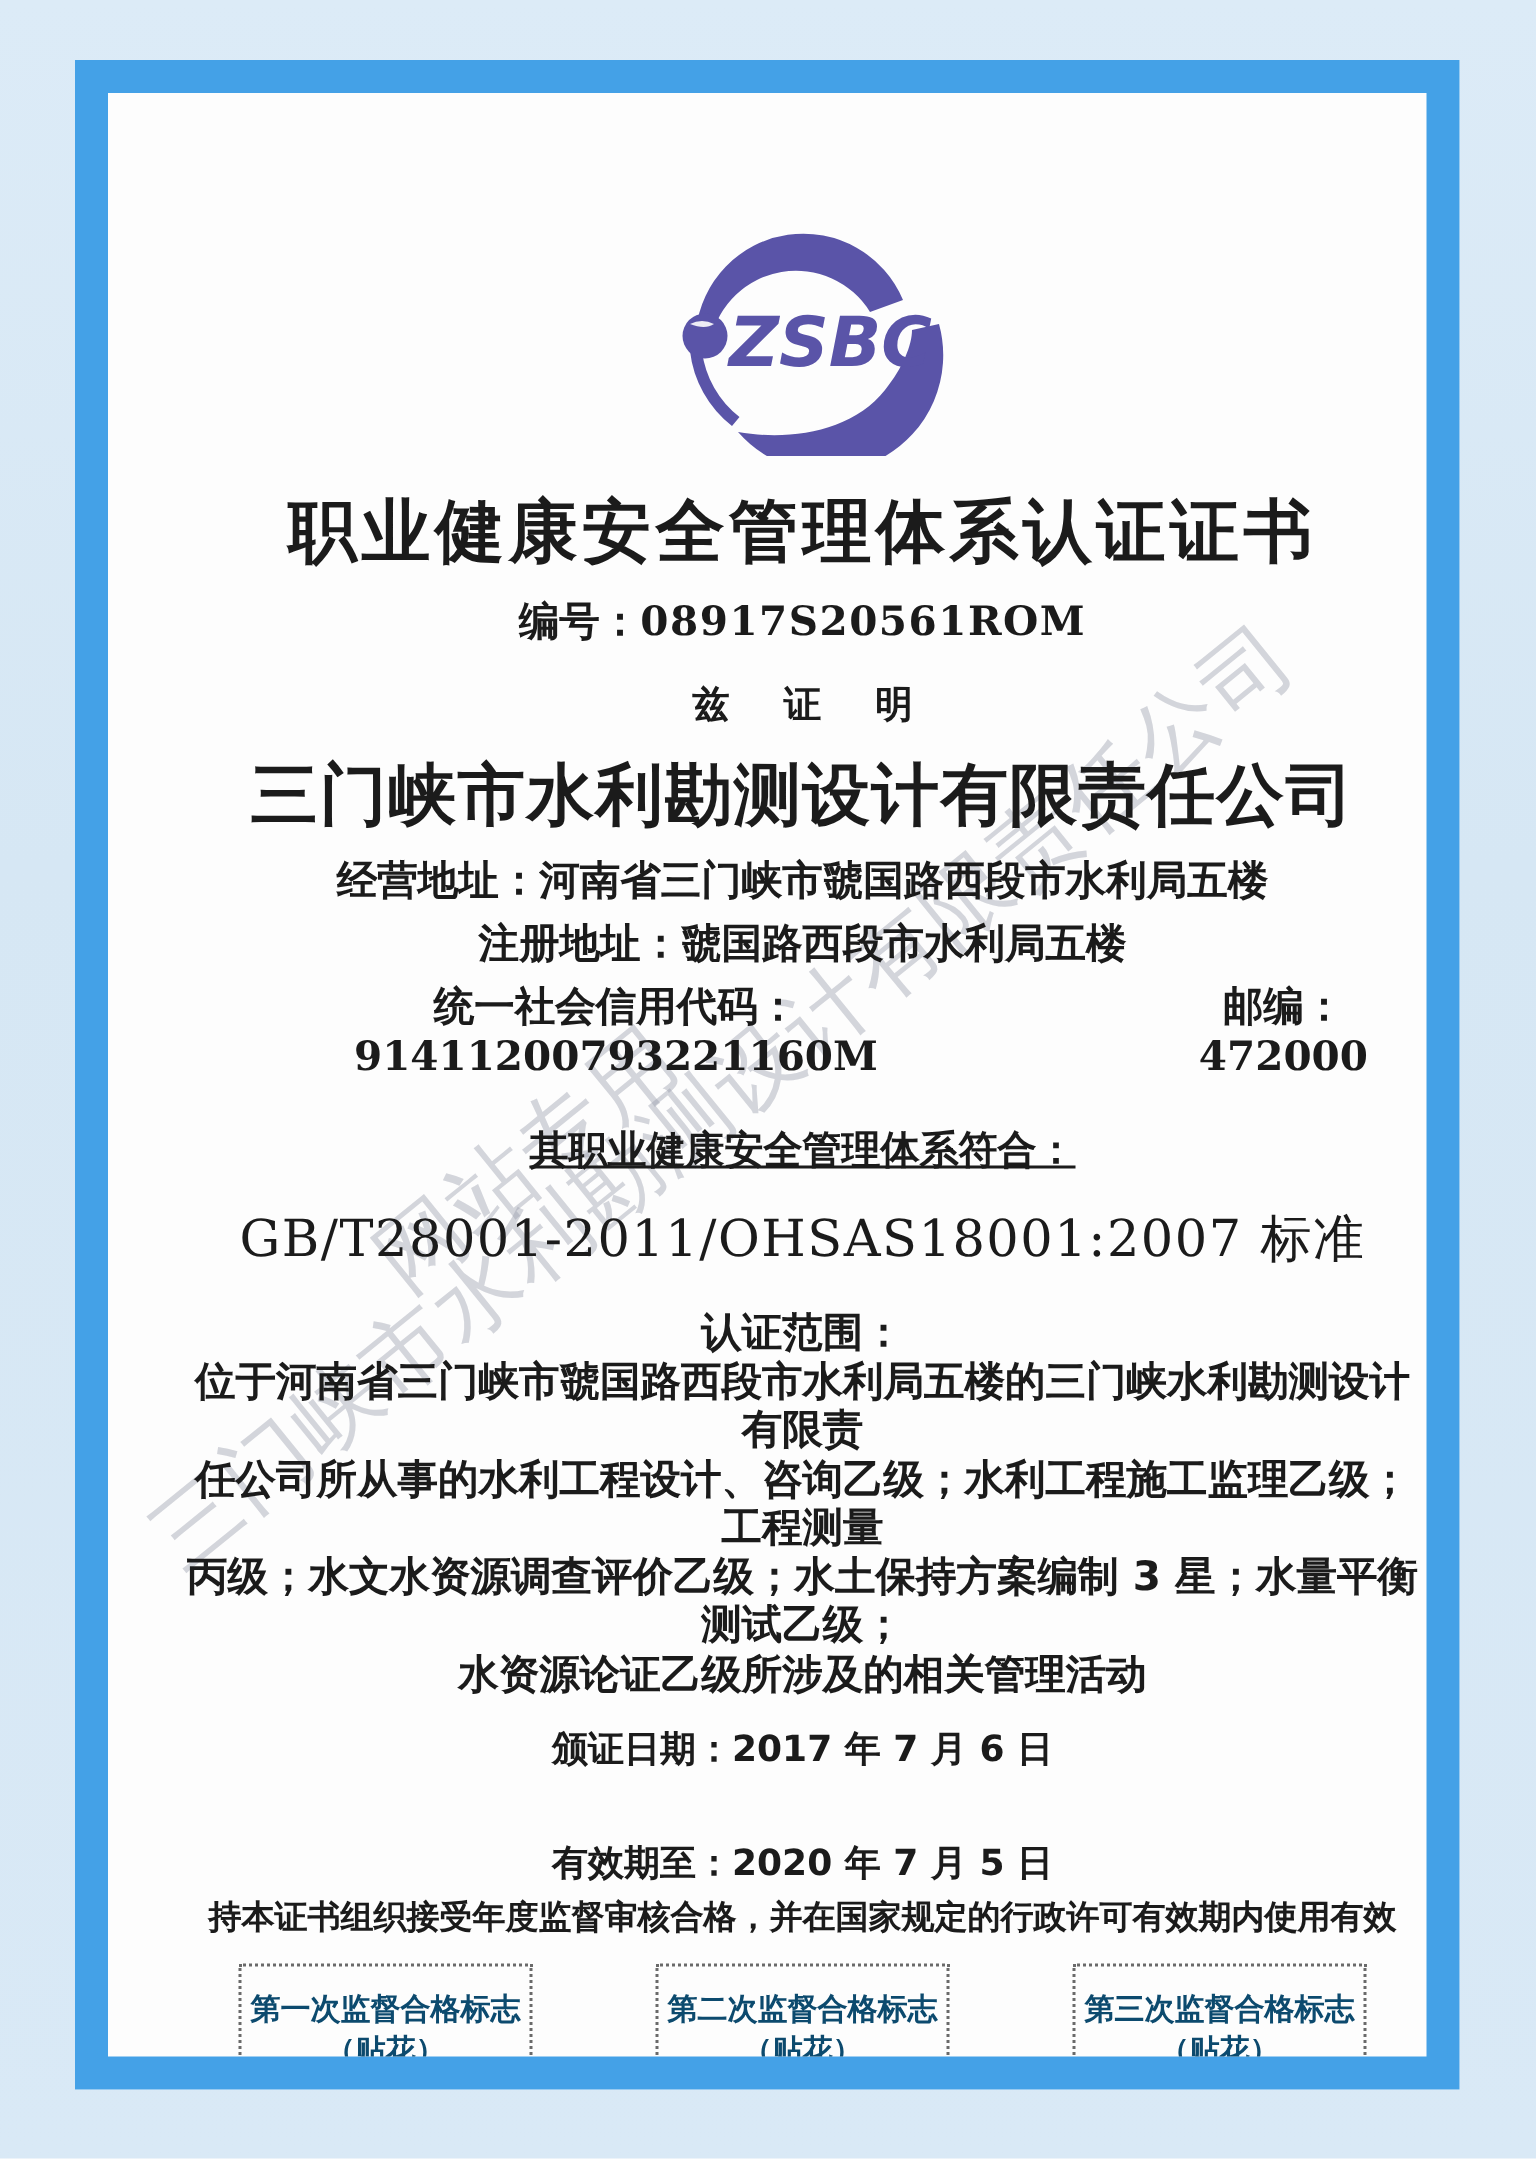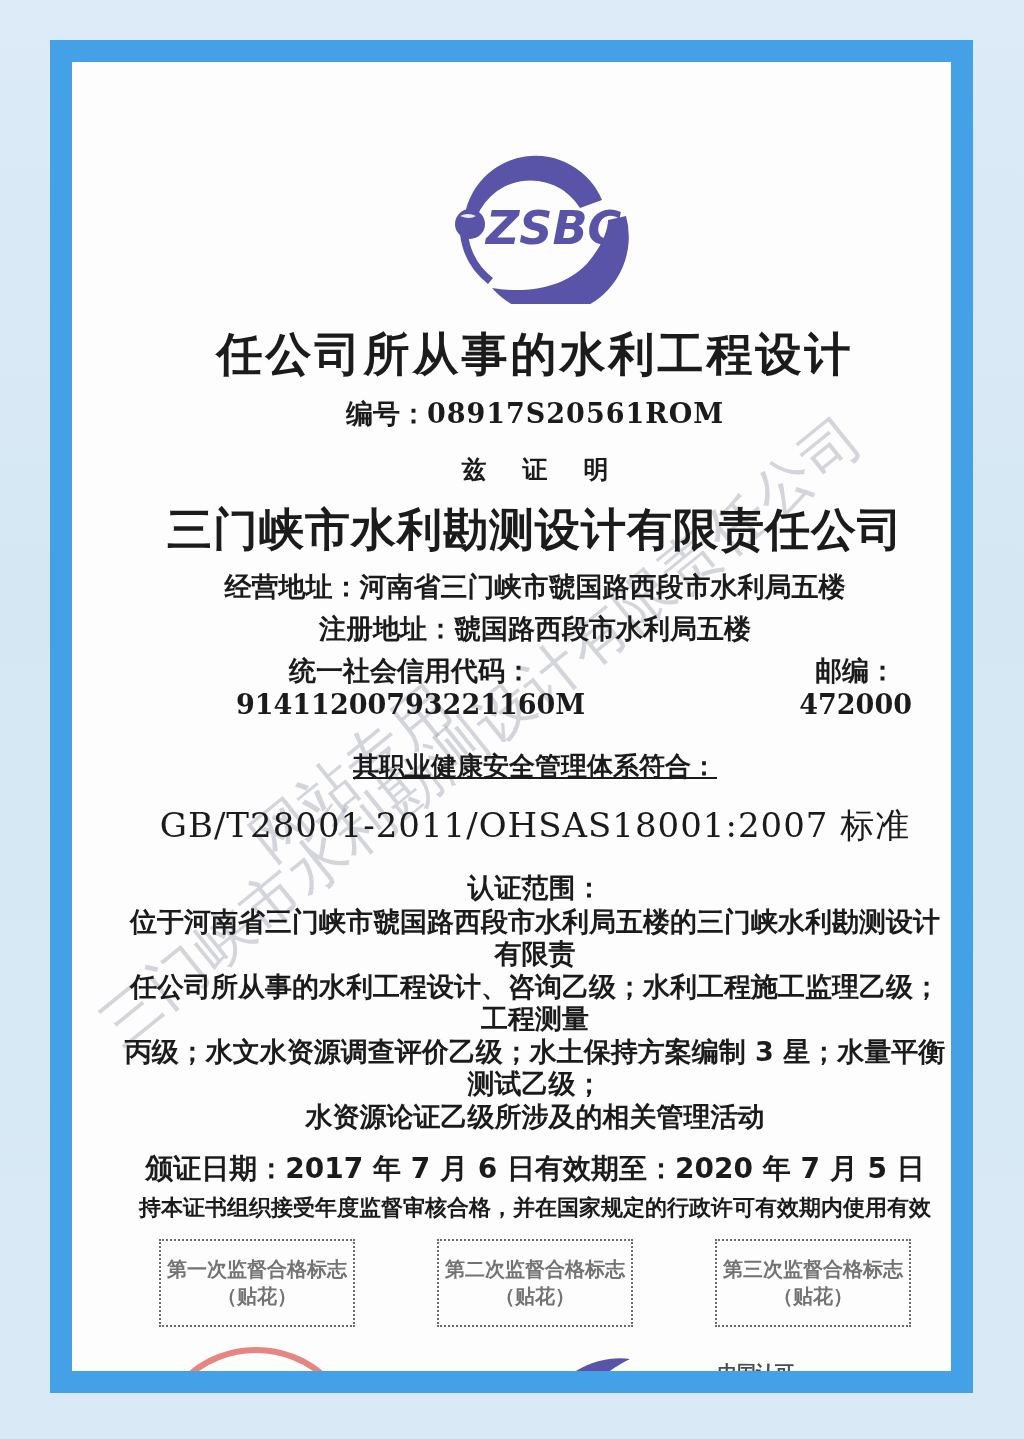--- a/index.html
+++ b/index.html
@@ -32,25 +32,25 @@
   .company{margin-top:14px;font-size:45px;font-weight:800;letter-spacing:1px;white-space:nowrap;}
   .addr{margin-top:9px;font-size:27px;font-weight:700;}
   .addr+.addr{margin-top:6px;}
   .code-row{margin-top:6px;font-size:27px;font-weight:700;display:flex;justify-content:center;gap:58px;}
   .code-row .latin{font-family:"DejaVu Serif","Liberation Serif",serif;}
   .conform{margin-top:29px;font-size:26px;font-weight:700;text-decoration:underline;}
   .standard{margin-top:19px;font-size:34px;font-weight:400;
             font-family:"DejaVu Serif","Liberation Serif",serif;letter-spacing:1px;}
   .scope-label{margin-top:21px;font-size:27px;font-weight:700;}
   .scope{font-size:27px;font-weight:700;line-height:32.5px;}
-  .dates-row{margin-top:17px;font-size:28px;font-weight:700;display:flex;justify-content:center;}
+  .dates-row{margin-top:17px;font-size:24px;font-weight:700;display:flex;justify-content:center;gap:44px;flex-direction:column;}
   .note{margin-top:5px;font-size:22px;font-weight:700;}
   .boxes{margin-top:16px;display:flex;justify-content:center;gap:82px;}
   .sbox{width:192px;height:84px;border:2px dotted #6a6a6a;display:flex;flex-direction:column;
-        justify-content:center;align-items:center;font-size:20px;font-weight:600;color:#737373;line-height:27px;}
+        justify-content:center;align-items:center;font-size:20px;font-weight:600;color:#0c4a6e;line-height:27px;}
   
   .bottom{position:relative;height:300px;margin-top:4px;text-align:left;}
   .stamp{position:absolute;left:52px;top:-6px;}
   .cnas-logo{position:absolute;left:462px;top:22px;}
   .cnas-text{position:absolute;left:646px;top:28px;color:#4c4c4c;line-height:27px;}
   .cnas-text .zh{font-size:19px;font-weight:600;}
 </style>
 </head>
 <body>
 
@@ -68,21 +68,21 @@
         <path d="M 196 74 A 78 78 0 0 1 62 146 C 96 152 138 146 160 118 C 172 103 178 88 178 78 Z" fill="#5a54a8"></path>
 
         <path d="M 30 92 A 74 74 0 0 0 58 142 L 63 136 A 66 66 0 0 1 38 92 Z" fill="#5a54a8"></path>
 
         <circle cx="40" cy="82" r="15" fill="#5a54a8"></circle>
         <path d="M 30 74 q 8 -4 16 0 q -6 4 -16 0" fill="#fdfdfd" opacity="0.9"></path>
         <text x="56" y="102" font-family="DejaVu Sans, sans-serif" font-style="italic" font-weight="800" font-size="46" fill="#5a54a8">ZSBC</text>
       </svg>
     </div>
 
-    <div class="cert-title z2">任公司所从事的水利工程设计</div>
+    <div class="cert-title z2">职业健康安全管理体系认证证书</div>
 
     <div class="num-line z2">
       <span>编号：</span><span class="num">08917S20561ROM</span>
     </div>
 
     <div class="attest z2">兹证明</div>
 
     <div class="company z2">三门峡市水利勘测设计有限责任公司</div>
 
     <div class="addr z2">经营地址：河南省三门峡市虢国路西段市水利局五楼</div>

